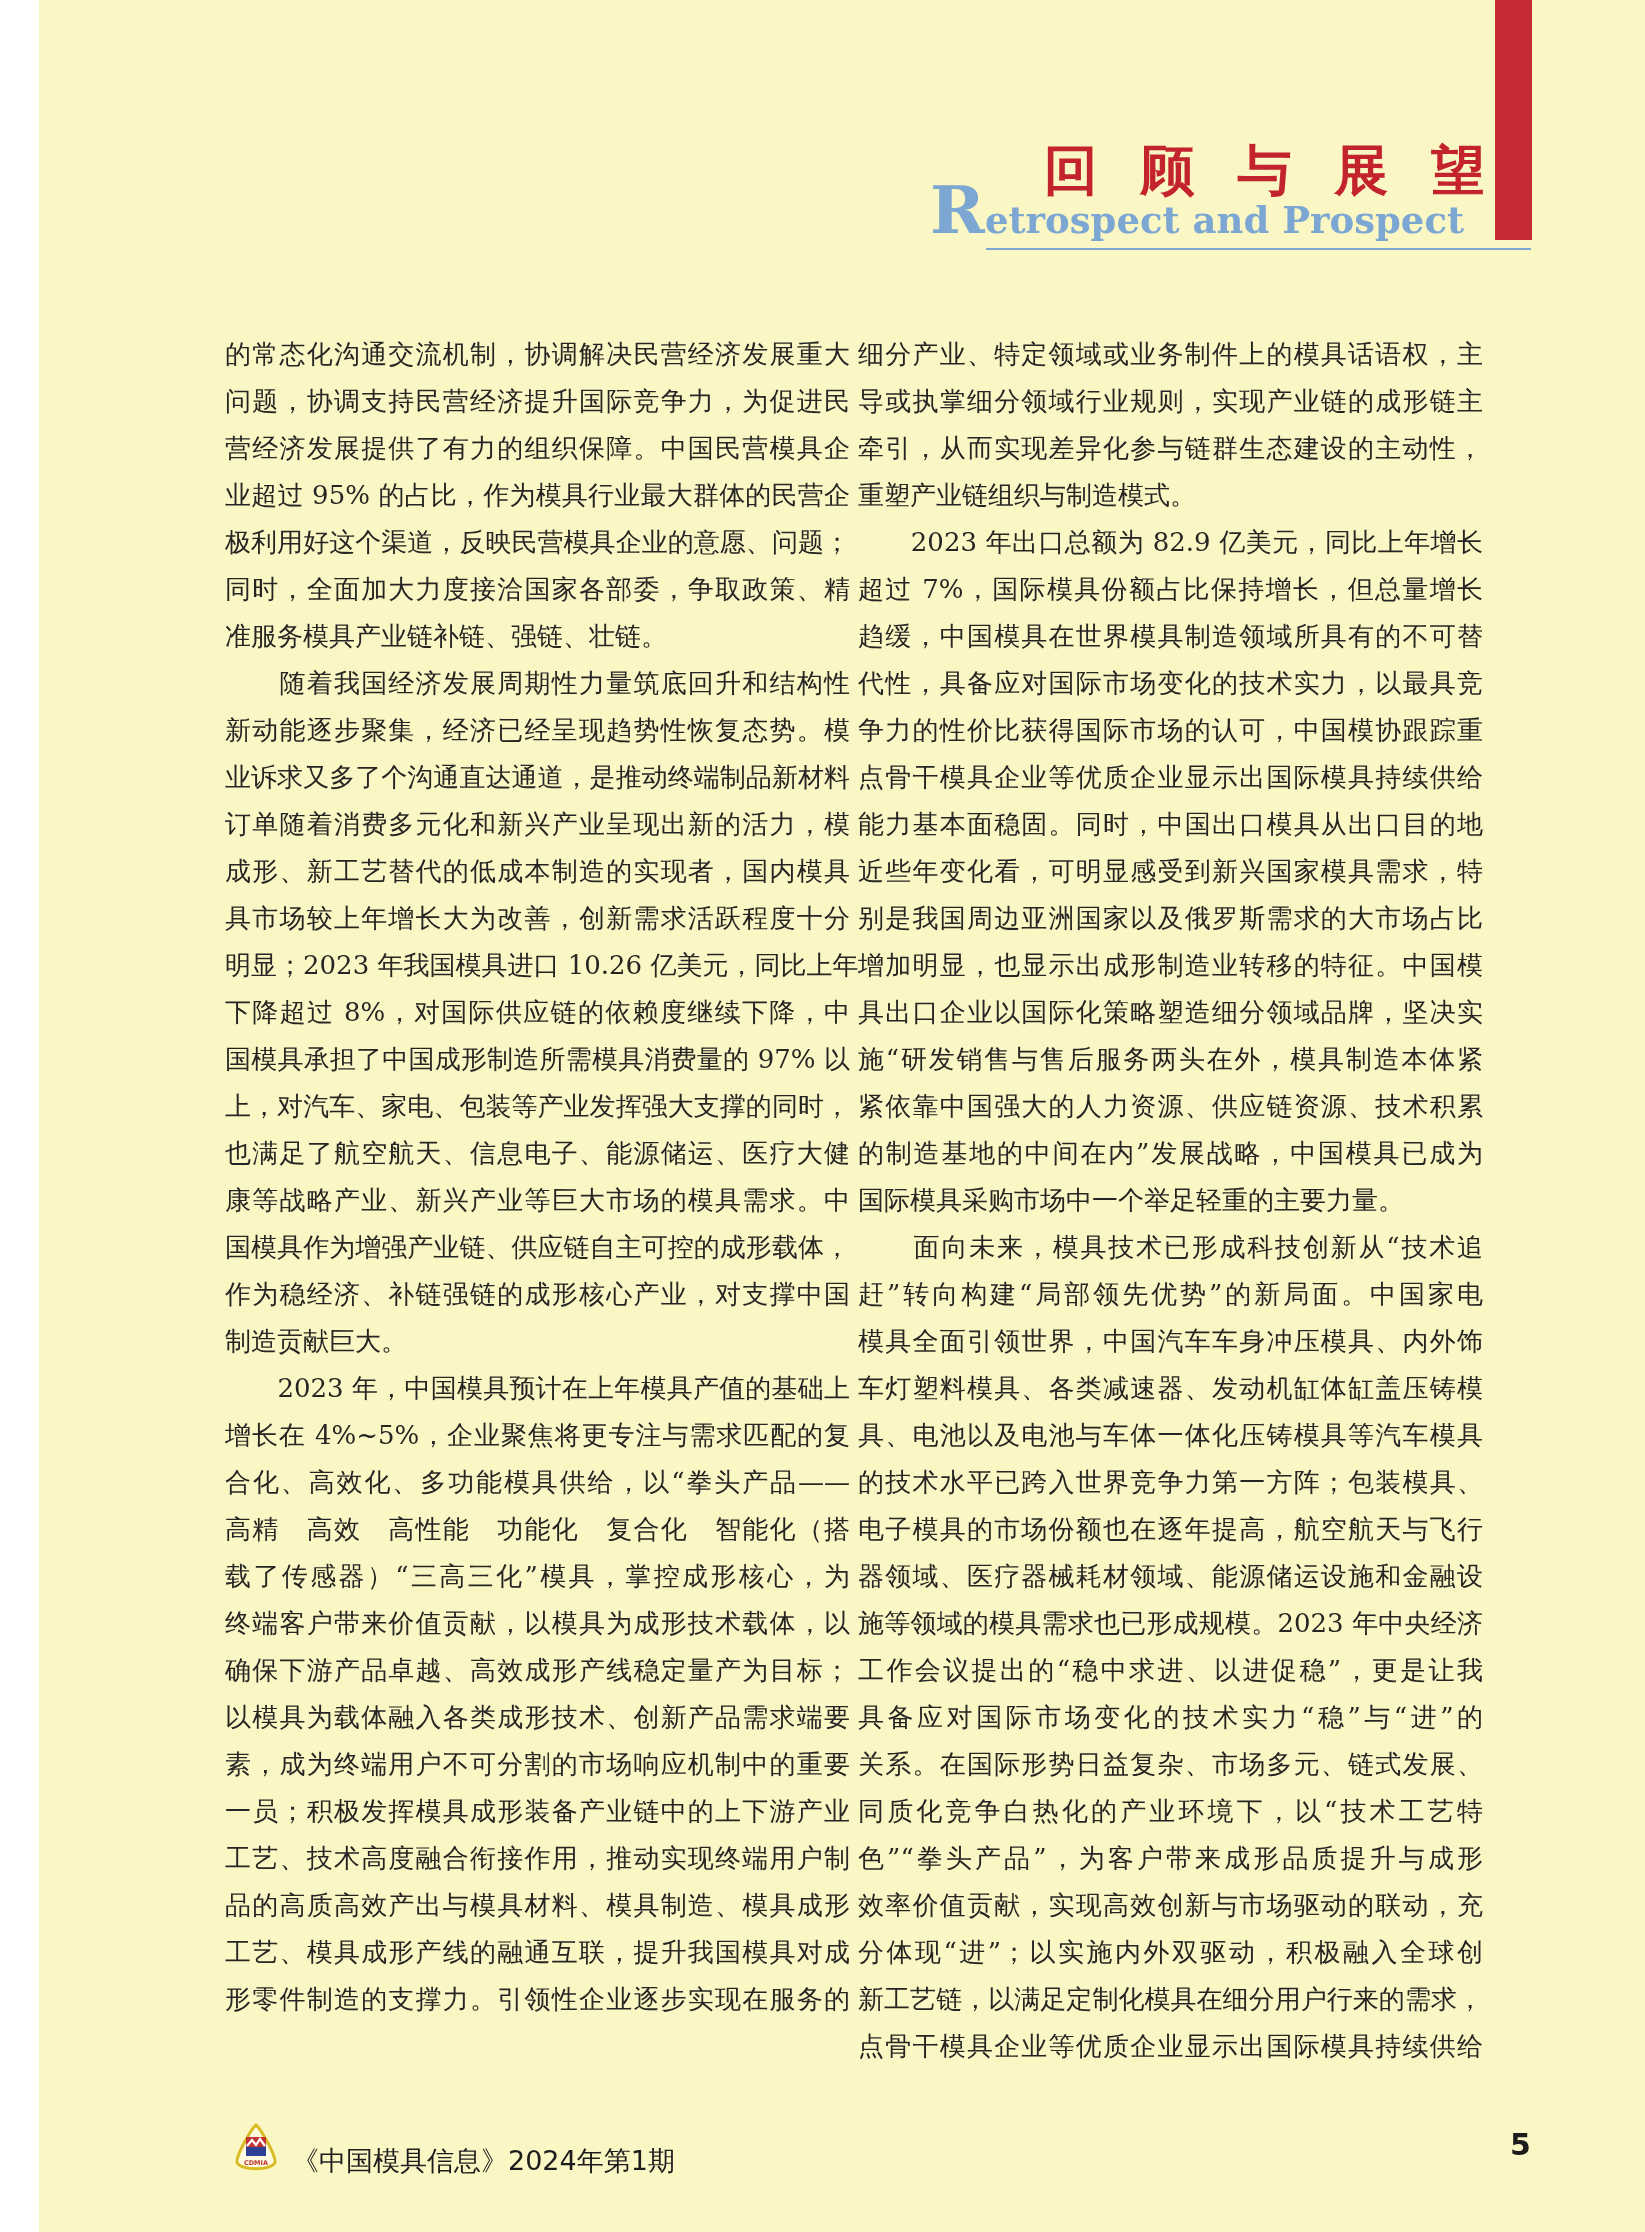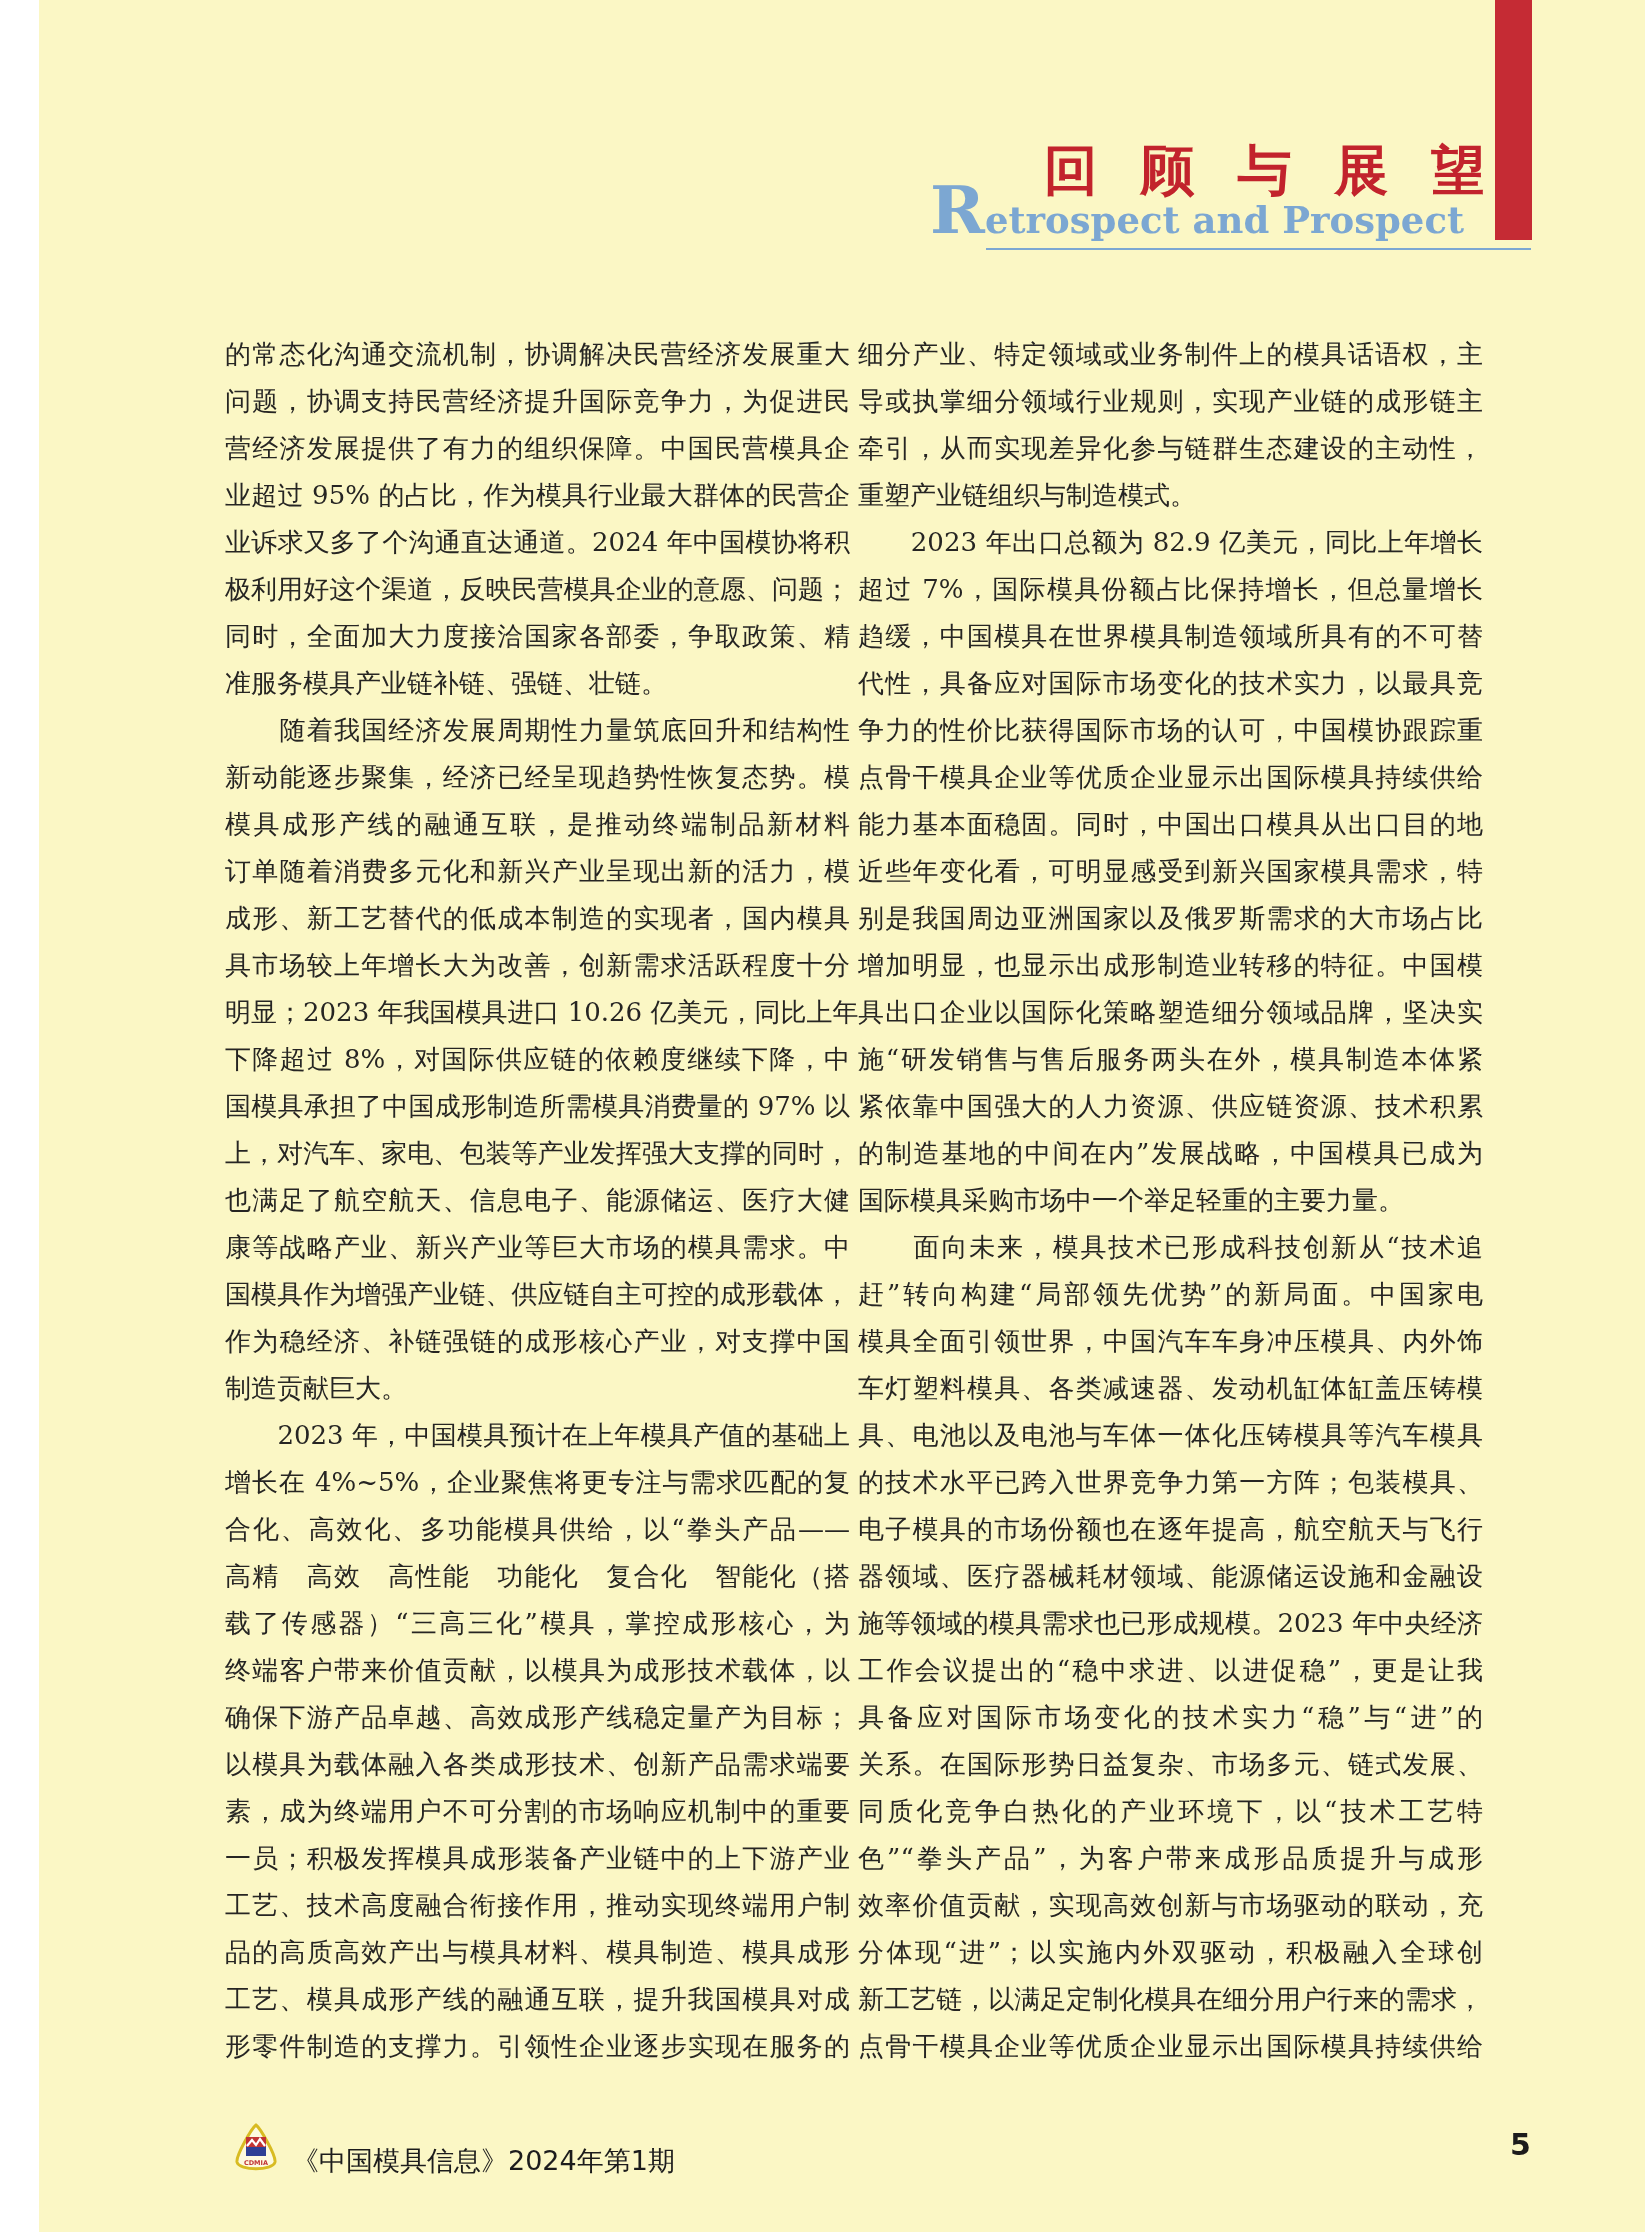--- a/index.html
+++ b/index.html
@@ -77,27 +77,26 @@
     <div class="title-en"><span class="initial">R</span><span>etrospect and Prospect</span></div>
     <div class="title-underline"></div>
   </div>
 
   <div>
     <div class="col col-left">
         <div class="line">的常态化沟通交流机制，协调解决民营经济发展重大</div>
         <div class="line">问题，协调支持民营经济提升国际竞争力，为促进民</div>
         <div class="line">营经济发展提供了有力的组织保障。中国民营模具企</div>
         <div class="line">业超过 95% 的占比，作为模具行业最大群体的民营企</div>
-        <div class="line">业诉求又多了个沟通直达通道。2024 年中国模协将积</div>
         <div class="line">极利用好这个渠道，反映民营模具企业的意愿、问题；</div>
         <div class="line">同时，全面加大力度接洽国家各部委，争取政策、精</div>
         <div class="line para-last">准服务模具产业链补链、强链、壮链。</div>
         <div class="line">　　随着我国经济发展周期性力量筑底回升和结构性</div>
         <div class="line">新动能逐步聚集，经济已经呈现趋势性恢复态势。模</div>
-        <div class="line">模具成形产线的融通互联，是推动终端制品新材料</div>
+        <div class="line">业诉求又多了个沟通直达通道，是推动终端制品新材料</div>
         <div class="line">订单随着消费多元化和新兴产业呈现出新的活力，模</div>
         <div class="line">成形、新工艺替代的低成本制造的实现者，国内模具</div>
         <div class="line">具市场较上年增长大为改善，创新需求活跃程度十分</div>
         <div class="line">明显；2023 年我国模具进口 10.26 亿美元，同比上年</div>
         <div class="line">下降超过 8%，对国际供应链的依赖度继续下降，中</div>
         <div class="line">国模具承担了中国成形制造所需模具消费量的 97% 以</div>
         <div class="line">上，对汽车、家电、包装等产业发挥强大支撑的同时，</div>
         <div class="line">也满足了航空航天、信息电子、能源储运、医疗大健</div>
         <div class="line">康等战略产业、新兴产业等巨大市场的模具需求。中</div>
         <div class="line">国模具作为增强产业链、供应链自主可控的成形载体，</div>

